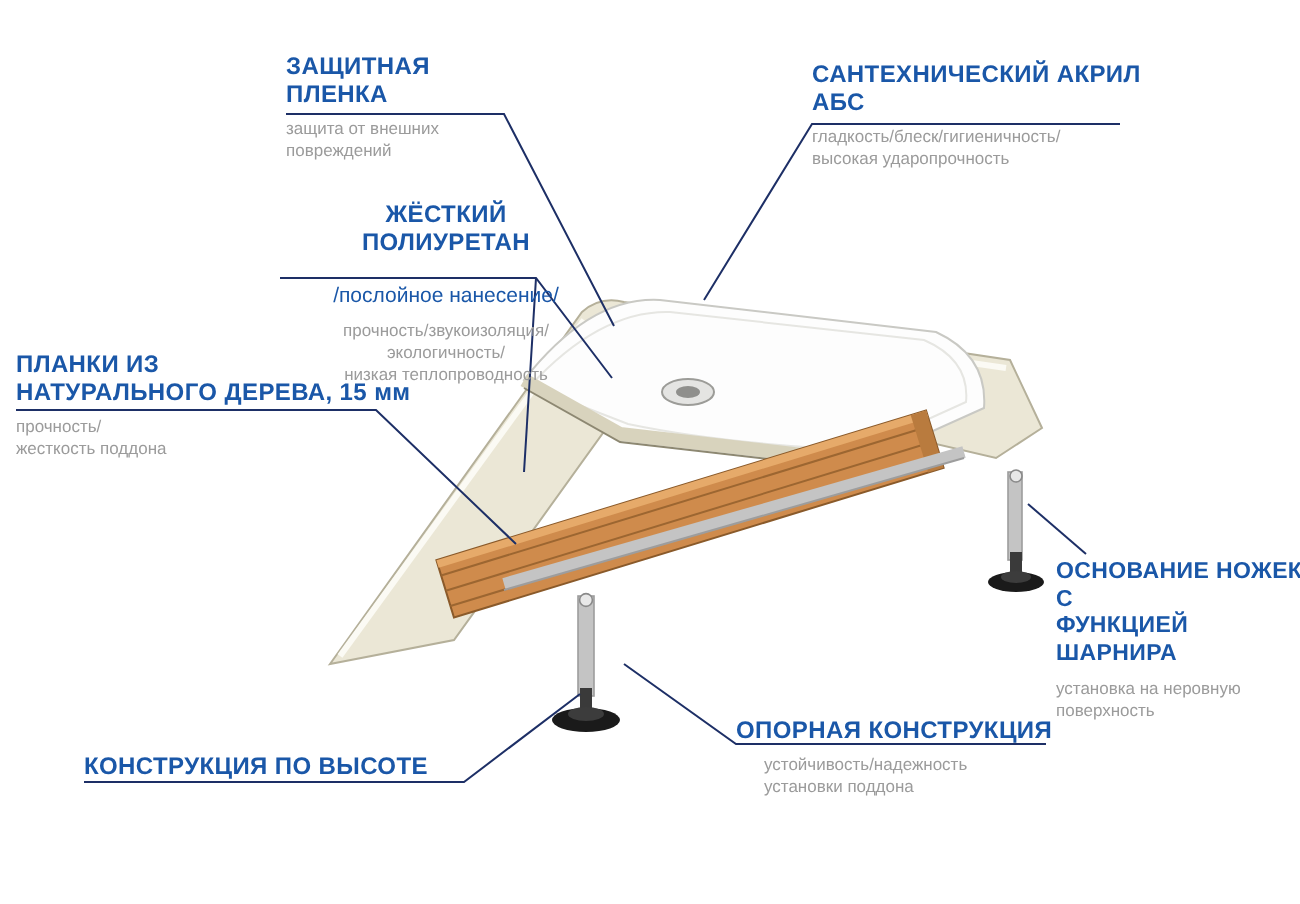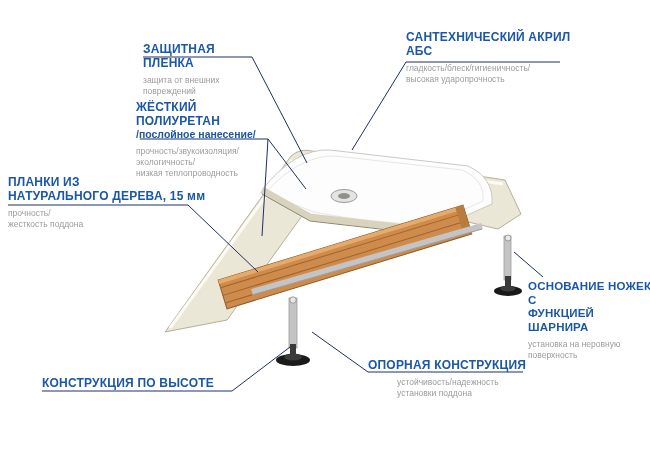--- a/index.html
+++ b/index.html
@@ -7,22 +7,22 @@
     position:relative;width:650px;height:452px;background:#ffffff;
     font-family:"Liberation Sans",sans-serif;overflow:hidden;
   }
   svg.layer{position:absolute;left:0;top:0;z-index:1;}
   .callout{position:absolute;z-index:2;}
   .t{
     color:#1a57a8;font-weight:bold;font-size:12px;line-height:1.18;
     white-space:pre-line;letter-spacing:0.2px;
   }
   .sub{
-    color:#1a57a8;font-weight:bold;font-size:10.5px;line-height:1.2;
-    white-space:pre-line;margin-top:0;
+    color:#1a57a8;font-weight:normal;font-size:10.5px;line-height:1.2;
+    white-space:pre-line;margin-top:14px;
   }
   .d{
     color:#9b9b9b;font-size:8.5px;line-height:1.3;
     white-space:pre-line;margin-top:5px;
   }
   .note{
     color:#9b9b9b;font-size:9px;line-height:1.3;white-space:pre-line;
   }
 </style>
 </head>
@@ -91,35 +91,35 @@
       <polyline points="560,62 406,62 352,150"></polyline>
       <polyline points="140,139 268,139 306,189"></polyline>
       <polyline points="268,139 262,236"></polyline>
       <polyline points="8,205 188,205 258,272"></polyline>
       <polyline points="543,277 514,252"></polyline>
       <polyline points="42,391 232,391 290,347"></polyline>
       <polyline points="523,372 368,372 312,332"></polyline>
     </g>
   </svg>
 
-  <div class="callout" style="left:143px;top:42px;width:150px;">
+  <div class="callout" style="left:143px;top:26px;width:150px;">
     <div class="t">ЗАЩИТНАЯ
 ПЛЕНКА</div>
     <div class="d">защита от внешних
 повреждений</div>
   </div>
 
   <div class="callout" style="left:406px;top:30px;width:170px;">
     <div class="t">САНТЕХНИЧЕСКИЙ АКРИЛ
 АБС</div>
     <div class="d">гладкость/блеск/гигиеничность/
 высокая ударопрочность</div>
   </div>
 
-  <div class="callout" style="left:136px;top:100px;width:150px;">
+  <div class="callout" style="left:148px;top:100px;width:150px;text-align:center;">
     <div class="t">ЖЁСТКИЙ
 ПОЛИУРЕТАН</div>
     <div class="sub">/послойное нанесение/</div>
     <div class="d">прочность/звукоизоляция/
 экологичность/
 низкая теплопроводность</div>
   </div>
 
   <div class="callout" style="left:8px;top:175px;width:200px;">
     <div class="t">ПЛАНКИ ИЗ
@@ -134,17 +134,17 @@
     <div class="d">установка на неровную
 поверхность</div>
   </div>
 
   <div class="callout" style="left:42px;top:376px;width:220px;">
     <div class="t">КОНСТРУКЦИЯ ПО ВЫСОТЕ</div>
   </div>
 
   <div class="callout" style="left:368px;top:358px;width:160px;">
     <div class="t">ОПОРНАЯ КОНСТРУКЦИЯ</div>
-    <div class="d" style="margin-left:29px;">устойчивость/надежность
+    <div class="d" style="margin-left:14px;">устойчивость/надежность
 установки поддона</div>
   </div>
 
 </div>
 
 </body></html>

